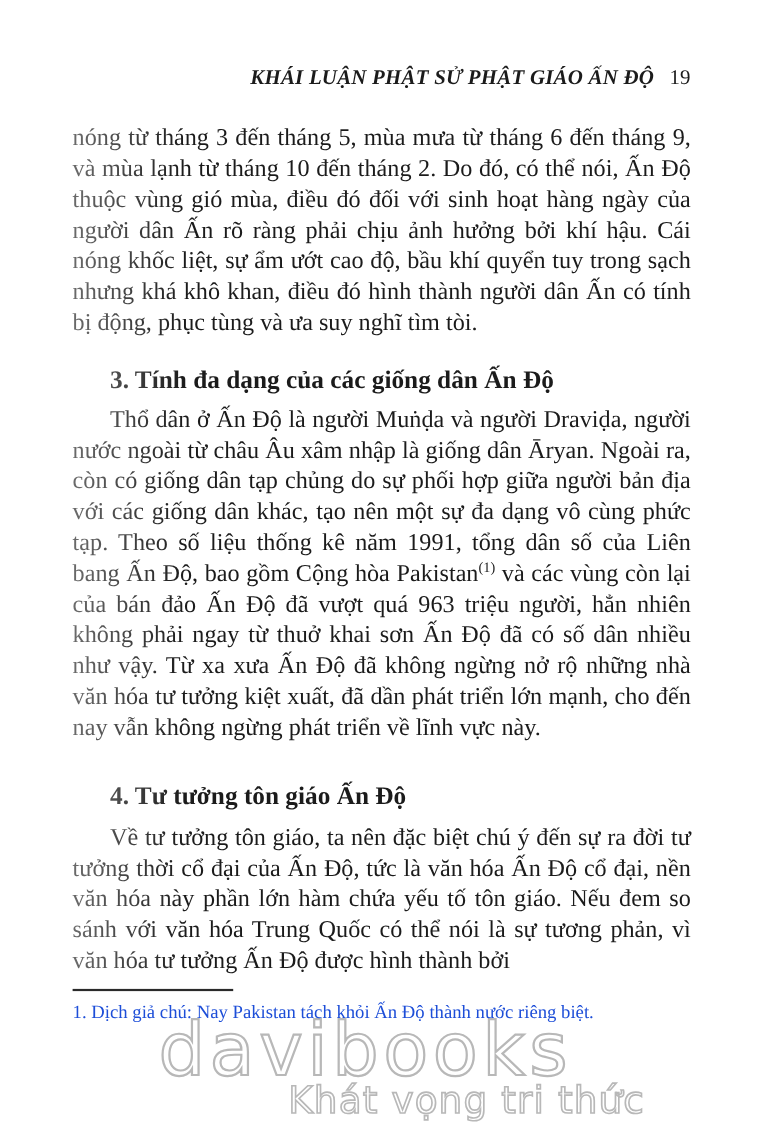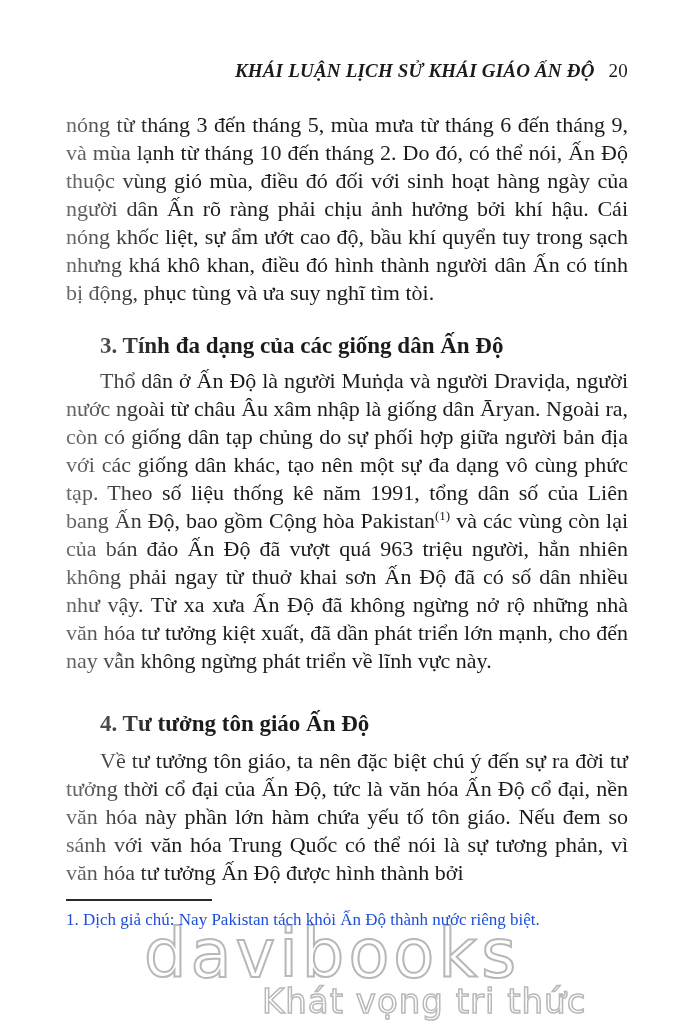--- a/index.html
+++ b/index.html
@@ -102,21 +102,21 @@
 </style>
 </head>
 <body>
 
 <div class="page">
 
   <div class="watermark wm-slogan">Khát vọng tri thức</div>
   <div class="watermark wm-brand">davibooks</div>
 
   <div class="running-header">
-    <span class="running-title">KHÁI LUẬN LỊCH SỬ KHÁI GIÁO ẤN ĐỘ</span><span class="pagenum">20</span>
+    <span class="running-title">KHÁI LUẬN PHẬT SỬ PHẬT GIÁO ẤN ĐỘ</span><span class="pagenum">19</span>
   </div>
 
   <div class="body-text" id="p-intro">nóng từ tháng 3 đến tháng 5, mùa mưa từ tháng 6 đến tháng 9, và mùa lạnh từ tháng 10 đến tháng 2. Do đó, có thể nói, Ấn Độ thuộc vùng gió mùa, điều đó đối với sinh hoạt hàng ngày của người dân Ấn rõ ràng phải chịu ảnh hưởng bởi khí hậu. Cái nóng khốc liệt, sự ẩm ướt cao độ, bầu khí quyển tuy trong sạch nhưng khá khô khan, điều đó hình thành người dân Ấn có tính bị động, phục tùng và ưa suy nghĩ tìm tòi.</div>
 
   <div class="sec-heading" id="h-sec3">3. Tính đa dạng của các giống dân Ấn Độ</div>
 
   <div class="body-text" id="p-sec3">
     <span>Thổ dân ở Ấn Độ là người Muṅḍa và người Draviḍa, người nước ngoài từ châu Âu xâm nhập là giống dân Āryan. Ngoài ra, còn có giống dân tạp chủng do sự phối hợp giữa người bản địa với các giống dân khác, tạo nên một sự đa dạng vô cùng phức tạp. Theo số liệu thống kê năm 1991, tổng dân số của Liên bang Ấn Độ, bao gồm Cộng hòa Pakistan</span><sup class="note-ref">(1)</sup><span> và các vùng còn lại của bán đảo Ấn Độ đã vượt quá 963 triệu người, hẳn nhiên không phải ngay từ thuở khai sơn Ấn Độ đã có số dân nhiều như vậy. Từ xa xưa Ấn Độ đã không ngừng nở rộ những nhà văn hóa tư tưởng kiệt xuất, đã dần phát triển lớn mạnh, cho đến nay vẫn không ngừng phát triển về lĩnh vực này.</span>
   </div>
 

